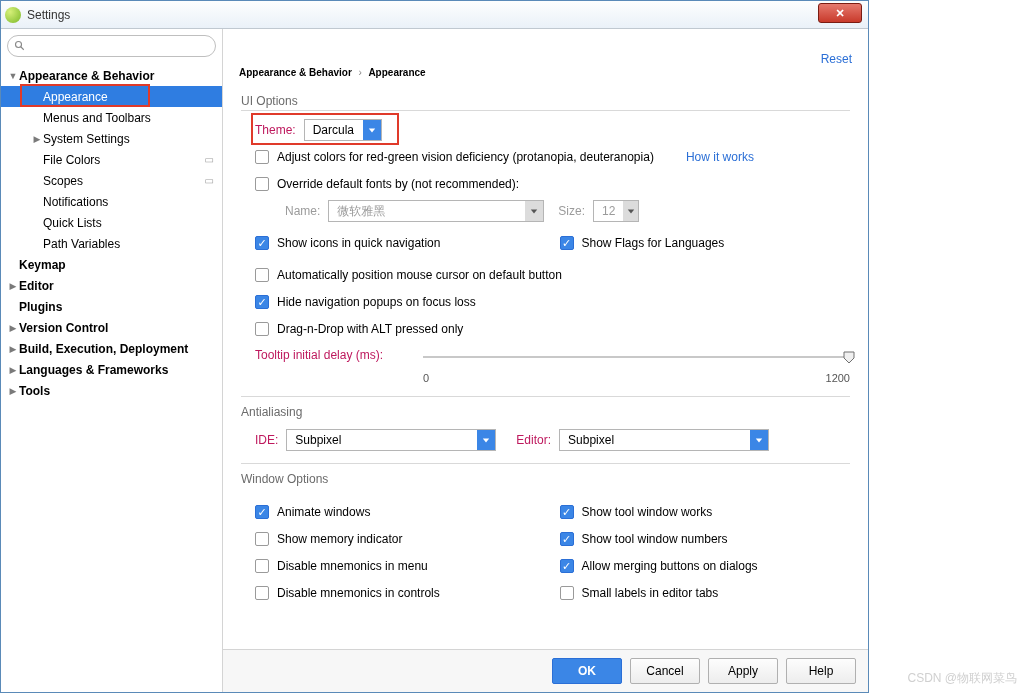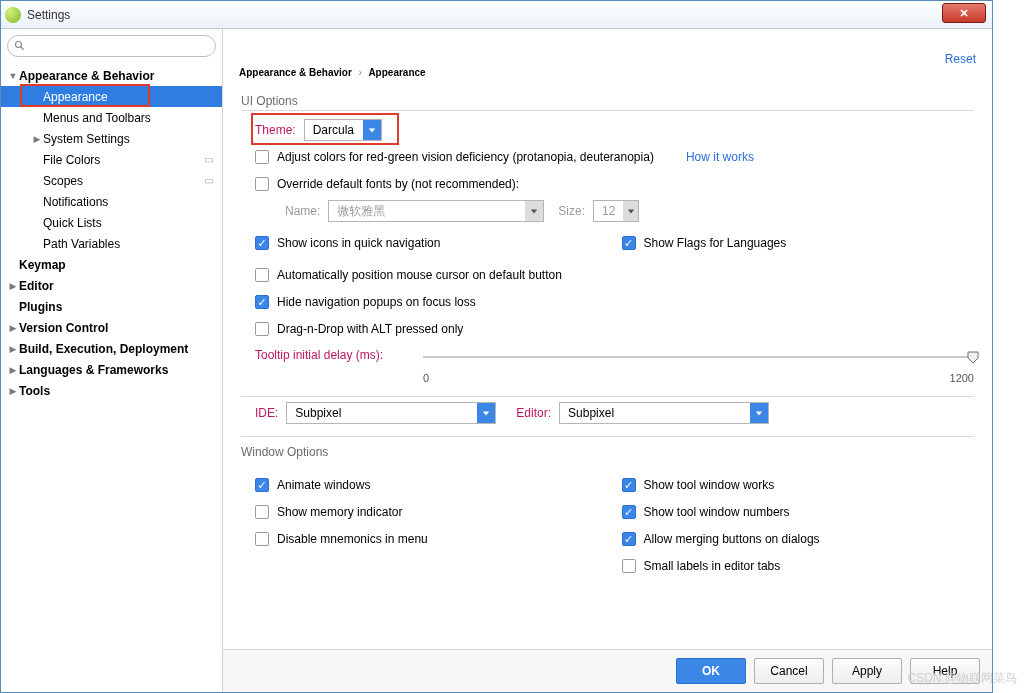--- a/index.html
+++ b/index.html
@@ -1,17 +1,17 @@
 <!DOCTYPE html>
 <html><head>
 <meta charset="utf-8">
 <style>
 * { box-sizing: border-box; margin: 0; padding: 0; }
 body { font-family: "Segoe UI", Tahoma, sans-serif; font-size: 12px; background: #fff; color: #000; width: 1027px; height: 693px; overflow: hidden; position: relative; }
-.window { border: 1px solid #5a8ab8; width: 993px; height: 693px; display: flex; flex-direction: column; }
+.window { border: 1px solid #5a8ab8; width: 869px; height: 693px; display: flex; flex-direction: column; }
 .titlebar { height: 28px; background: linear-gradient(#fdfefe,#eaf1f8); display: flex; align-items: center; padding: 0 4px; border-bottom: 1px solid #c0c8d0; position: relative; }
 .titlebar .app-icon { width: 16px; height: 16px; border-radius: 50%; background: radial-gradient(circle at 30% 30%, #d7f07a, #7bb928); margin-right: 6px; }
 .titlebar .title { color: #333; }
 .win-close { position: absolute; right: 6px; top: 2px; width: 44px; height: 20px; background: linear-gradient(#e67a6e,#c83a2b); border: 1px solid #7a1c12; border-radius: 3px; display: flex; align-items: center; justify-content: center; color: #fff; font-weight: bold; font-size: 11px; }
 .body { flex: 1; display: flex; overflow: hidden; }
 .sidebar { width: 222px; border-right: 1px solid #d4d4d4; display: flex; flex-direction: column; background: #fff; }
 .search-wrap { padding: 6px 6px 4px 6px; }
 .search { display: flex; align-items: center; border: 1px solid #bfbfbf; border-radius: 11px; height: 22px; padding: 0 6px; background: #fff; }
 .search svg { width: 12px; height: 12px; fill: #888; margin-right: 4px; }
 .search input { border: none; outline: none; flex: 1; font-size: 12px; background: transparent; }
@@ -254,20 +254,21 @@
             </div>
           </div>
           <div class="slider-ticks">
             <span>0</span>
             <span>1200</span>
           </div>
         </div>
 
         <div class="divider"></div>
 
+        <div class="section-title" style="border:none;">Antialiasing</div>
         <div class="row">
           <span class="lbl">IDE:</span>
           <div class="select" style="width:210px;">
             <span class="val">Subpixel</span>
             <span class="arrow">
                 <svg viewBox="0 0 10 10">
                   <polygon points="1,3 9,3 5,8"></polygon>
                 </svg>
               </span>
           </div>
@@ -291,20 +292,24 @@
                 <span class="chk on"></span>
                 <span>Animate windows</span>
               </div>
             <div class="row">
                 <span class="chk"></span>
                 <span>Show memory indicator</span>
               </div>
             <div class="row">
                 <span class="chk"></span>
                 <span>Disable mnemonics in menu</span>
+              </div>
+            <div class="row">
+                <span class="chk"></span>
+                <span>Disable mnemonics in controls</span>
               </div>
           </div>
           <div class="col">
             <div class="row">
                 <span class="chk on"></span>
                 <span>Show tool window works</span>
               </div>
             <div class="row">
                 <span class="chk on"></span>
                 <span>Show tool window numbers</span>

